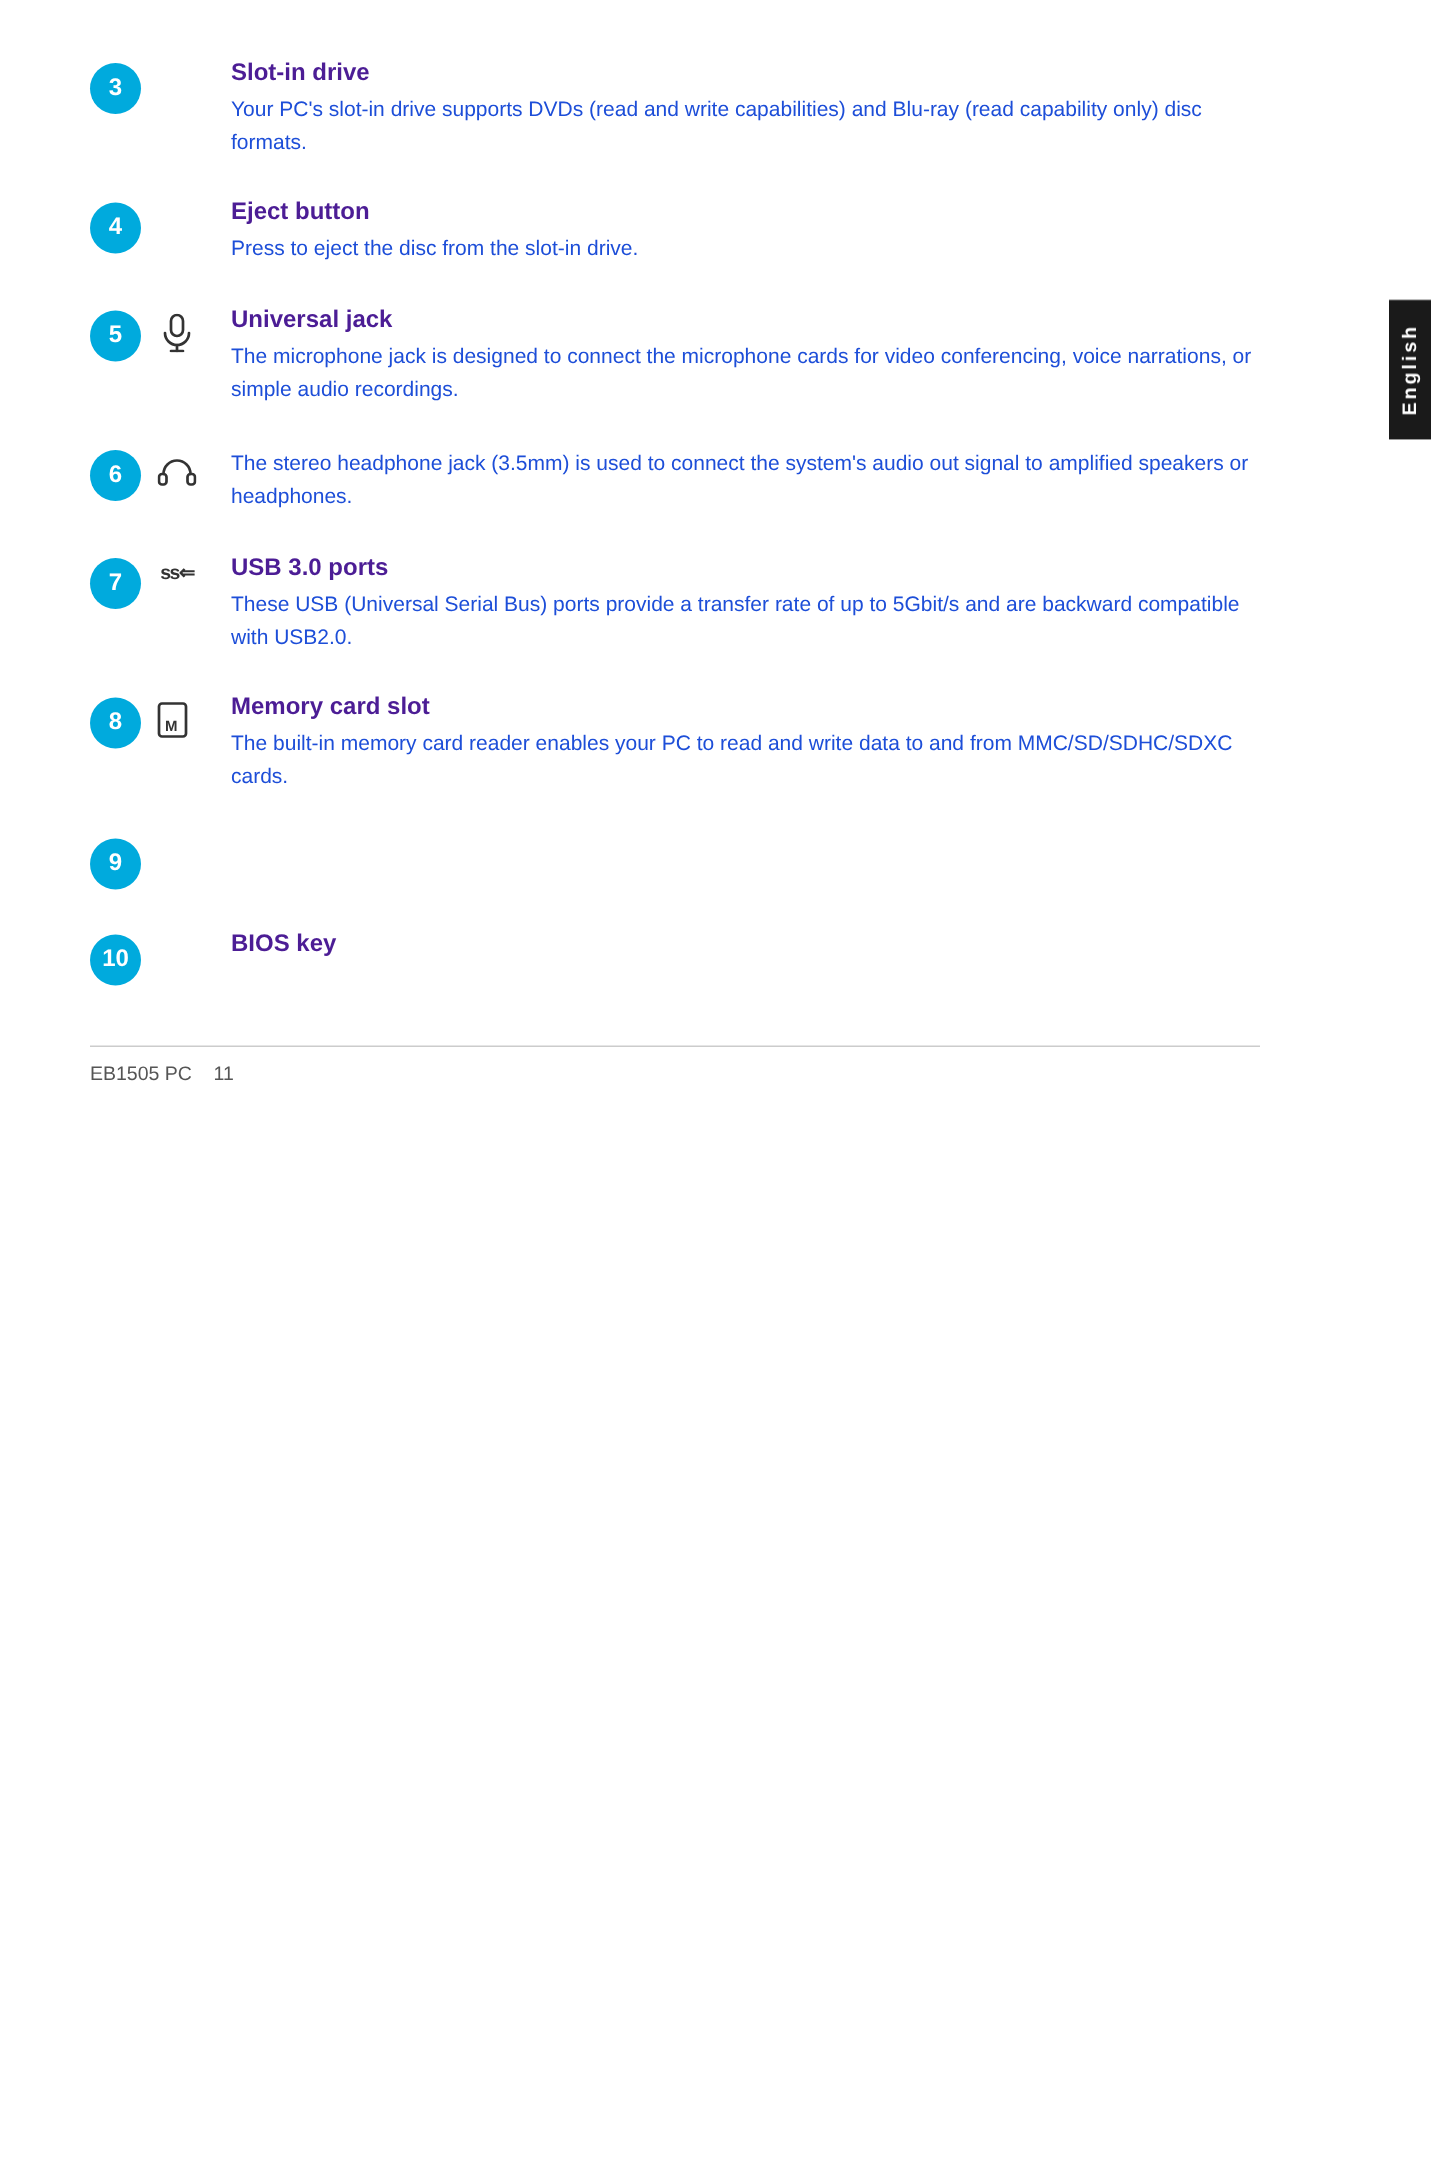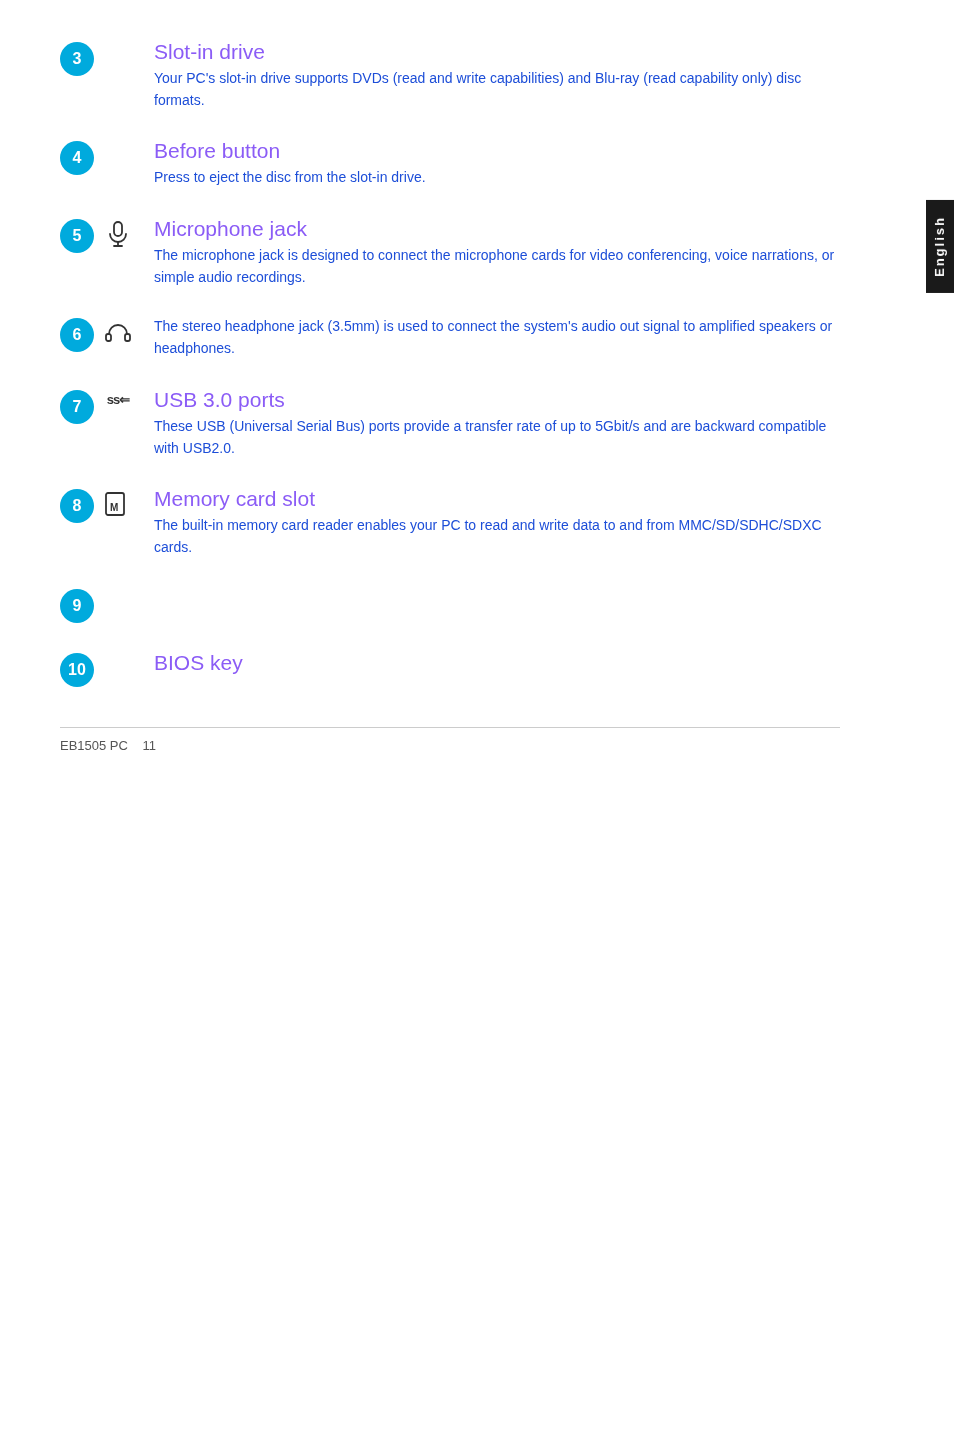--- a/index.html
+++ b/index.html
@@ -68,23 +68,23 @@
       font-size: 20px;
       color: #333;
     }
 
     .text-area {
       flex: 1;
       margin-left: 18px;
     }
 
     .item-title {
-      font-size: 21px;
-      font-weight: normal;
-      color: #8b5cf6;
+      font-size: 16px;
+      font-weight: bold;
+      color: #4c1d95;
       margin-bottom: 4px;
     }
 
     .item-desc {
       font-size: 14px;
       line-height: 1.55;
       color: #1d4ed8;
     }
 
     .footer-line {
@@ -110,36 +110,36 @@
         <div style="width: 36px; margin-left: 6px; flex-shrink: 0;"></div>
         <div class="text-area">
           <div class="item-title">Slot-in drive</div>
           <div class="item-desc">Your PC's slot-in drive supports DVDs (read and write capabilities) and Blu-ray (read capability only) disc formats.</div>
         </div>
       </div>
       <div class="item-row">
         <div class="number-badge">4</div>
         <div style="width: 36px; margin-left: 6px; flex-shrink: 0;"></div>
         <div class="text-area">
-          <div class="item-title">Before button</div>
+          <div class="item-title">Eject button</div>
           <div class="item-desc">Press to eject the disc from the slot-in drive.</div>
         </div>
       </div>
       <div class="item-row">
         <div class="number-badge">5</div>
         <div class="icon-area">
           <svg width="22" height="26" viewBox="0 0 22 26" fill="none" xmlns="http://www.w3.org/2000/svg">
       <rect x="7" y="1" width="8" height="14" rx="4" fill="none" stroke="#333" stroke-width="1.8"></rect>
       <path d="M3 13c0 4.4 3.6 8 8 8s8-3.6 8-8" stroke="#333" stroke-width="1.8" fill="none" stroke-linecap="round"></path>
       <line x1="11" y1="21" x2="11" y2="25" stroke="#333" stroke-width="1.8" stroke-linecap="round"></line>
       <line x1="7" y1="25" x2="15" y2="25" stroke="#333" stroke-width="1.8" stroke-linecap="round"></line>
     </svg>
         </div>
         <div class="text-area">
-          <div class="item-title">Microphone jack</div>
+          <div class="item-title">Universal jack</div>
           <div class="item-desc">The microphone jack is designed to connect the microphone cards for video conferencing, voice narrations, or simple audio recordings.</div>
         </div>
       </div>
       <div class="item-row">
         <div class="number-badge">6</div>
         <div class="icon-area">
           <svg width="26" height="24" viewBox="0 0 26 24" fill="none" xmlns="http://www.w3.org/2000/svg">
       <path d="M4 14c0-5 4-9 9-9s9 4 9 9" stroke="#333" stroke-width="1.8" fill="none" stroke-linecap="round"></path>
       <rect x="1" y="14" width="5" height="7" rx="2" fill="none" stroke="#333" stroke-width="1.8"></rect>
       <rect x="20" y="14" width="5" height="7" rx="2" fill="none" stroke="#333" stroke-width="1.8"></rect>

